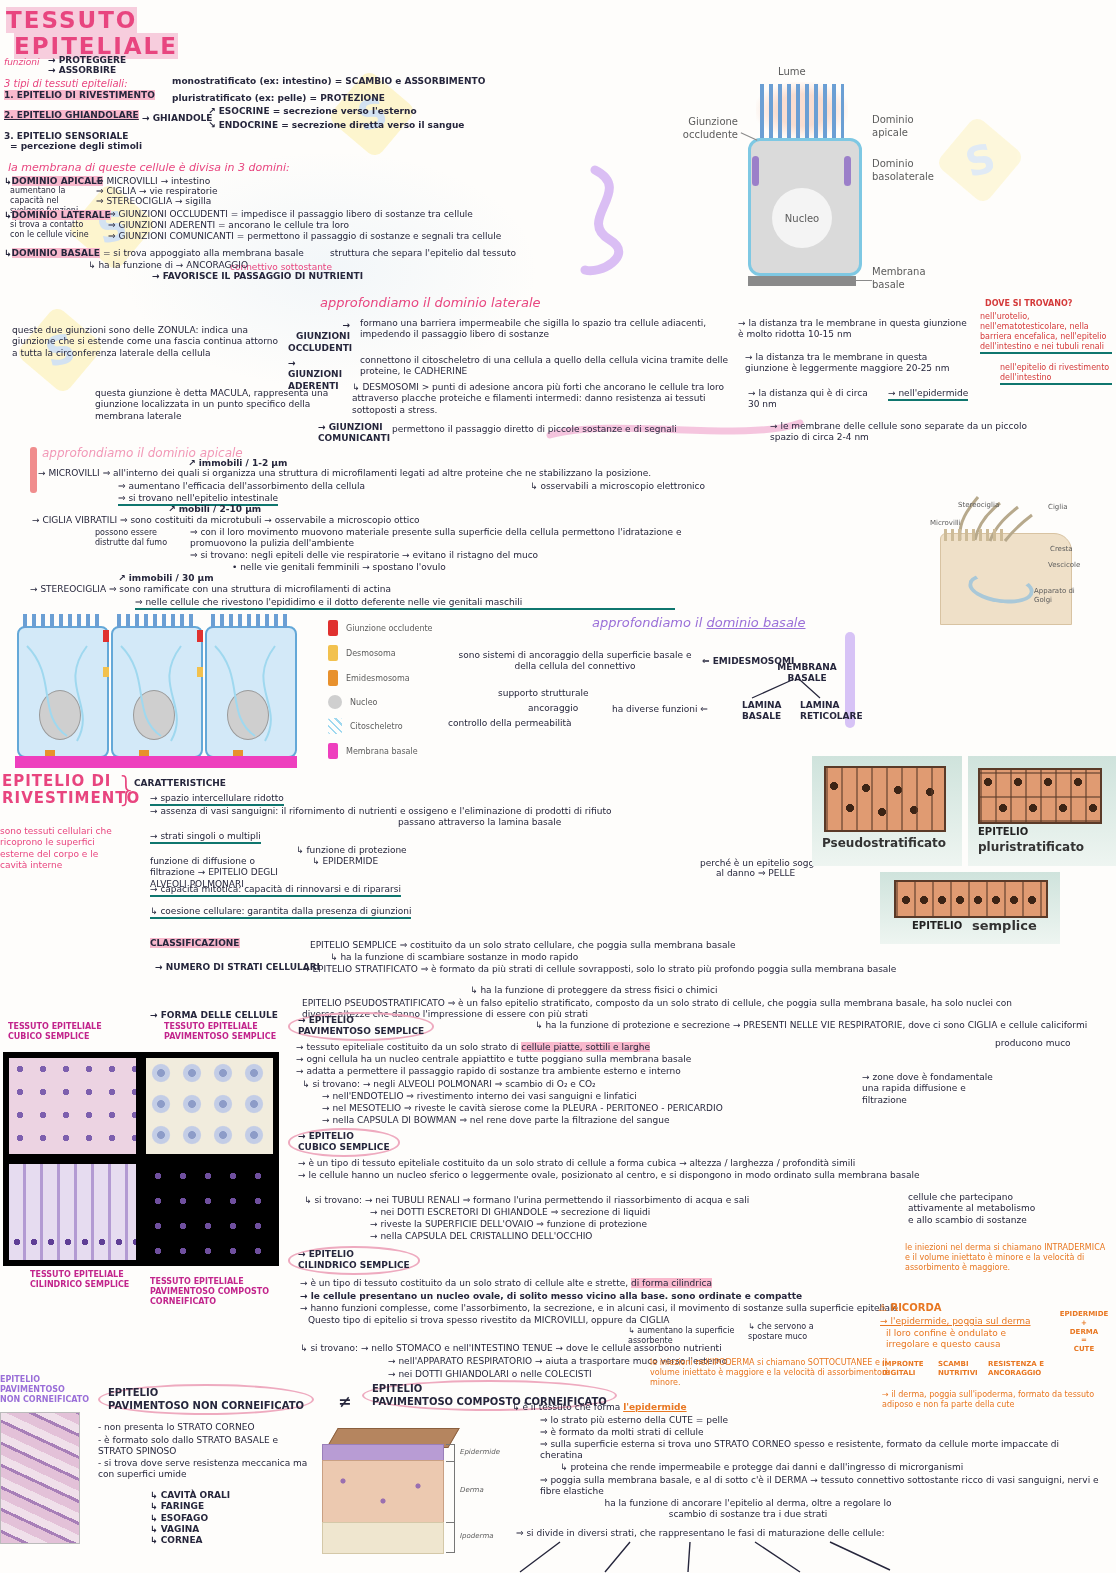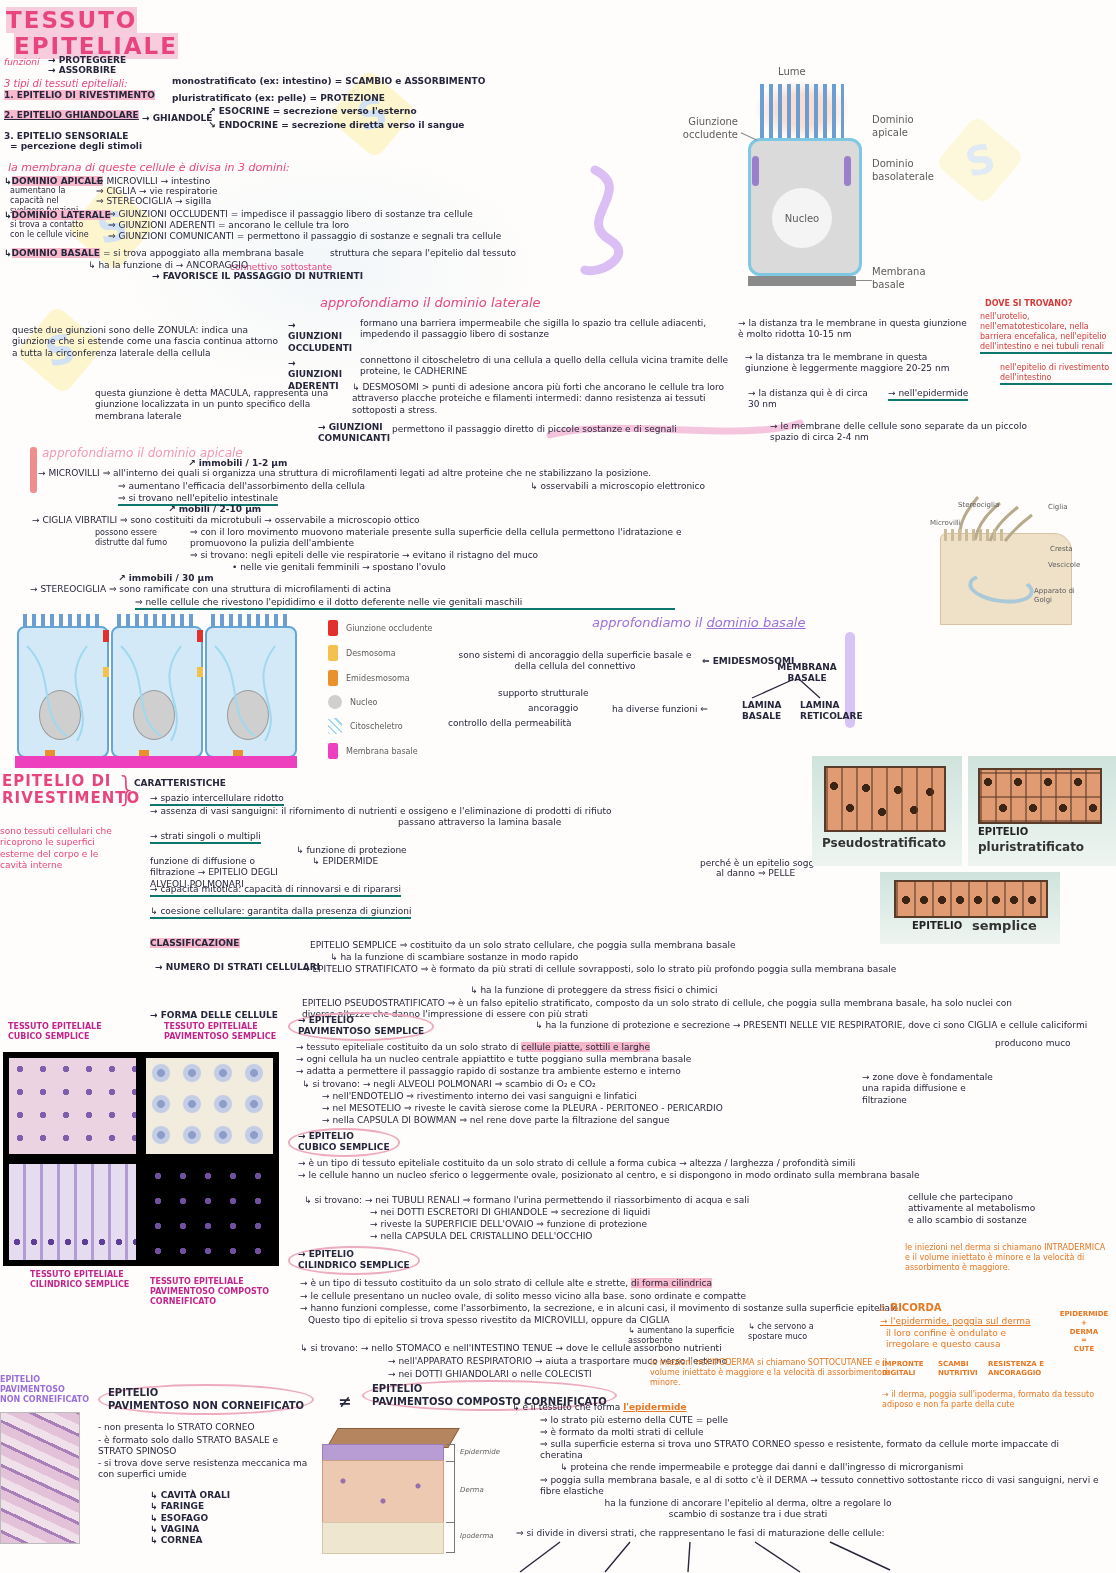--- a/index.html
+++ b/index.html
@@ -111,21 +111,21 @@
   <div class="t b" style="left:4px;top:248px;">↳<span class="hlp">DOMINIO BASALE</span> <span style="font-weight:normal">= si trova appoggiato alla membrana basale</span></div>
   <div class="t" style="left:330px;top:248px;">struttura che separa l'epitelio dal tessuto</div>
   <div class="t pink" style="left:230px;top:262px;">connettivo sottostante</div>
   <div class="t" style="left:88px;top:260px;">↳ ha la funzione di → ANCORAGGIO</div>
   <div class="t b" style="left:152px;top:271px;">→ FAVORISCE IL PASSAGGIO DI NUTRIENTI</div>
 
   <div class="t pink i" style="left:320px;top:295px;font-size:13px;">approfondiamo il dominio laterale</div>
   <div class="t red b" style="left:985px;top:299px;font-size:8px;">DOVE SI TROVANO?</div>
 
   <div class="t" style="left:12px;top:325px;width:268px;">queste due giunzioni sono delle ZONULA: indica una giunzione che si estende come una fascia continua attorno a tutta la circonferenza laterale della cellula</div>
-  <div class="t b" style="left:288px;top:320px;width:62px;">→ GIUNZIONI OCCLUDENTI</div>
+  <div class="t b" style="left:288px;top:320px;width:62px;text-align:right;">→ GIUNZIONI OCCLUDENTI</div>
   <div class="t" style="left:360px;top:318px;width:370px;">formano una barriera impermeabile che sigilla lo spazio tra cellule adiacenti, impedendo il passaggio libero di sostanze</div>
   <div class="t" style="left:738px;top:318px;width:230px;"><span>→ la distanza tra le membrane in questa giunzione è molto ridotta 10-15 nm</span></div>
   <div class="t red s ulr" style="left:980px;top:312px;width:132px;">nell'urotelio, nell'ematotesticolare, nella barriera encefalica, nell'epitelio dell'intestino e nei tubuli renali</div>
 
   <div class="t b" style="left:288px;top:358px;width:62px;">→ GIUNZIONI ADERENTI</div>
   <div class="t" style="left:360px;top:355px;width:370px;">connettono il citoscheletro di una cellula a quello della cellula vicina tramite delle proteine, le CADHERINE</div>
   <div class="t" style="left:745px;top:352px;width:225px;">→ la distanza tra le membrane in questa giunzione è leggermente maggiore 20-25 nm</div>
   <div class="t red s ulr" style="left:1000px;top:363px;width:112px;">nell'epitelio di rivestimento dell'intestino</div>
 
   <div class="t" style="left:95px;top:388px;width:245px;">questa giunzione è detta MACULA, rappresenta una giunzione localizzata in un punto specifico della membrana laterale</div>
@@ -302,21 +302,21 @@
   <div class="t" style="left:298px;top:1158px;width:790px;">→ è un tipo di tessuto epiteliale costituito da un solo strato di cellule a forma cubica → altezza / larghezza / profondità simili</div>
   <div class="t" style="left:298px;top:1170px;width:790px;">→ le cellule hanno un nucleo sferico o leggermente ovale, posizionato al centro, e si dispongono in modo ordinato sulla membrana basale</div>
   <div class="t" style="left:304px;top:1195px;">↳ si trovano: → nei TUBULI RENALI ⇒ formano l'urina permettendo il riassorbimento di acqua e sali</div>
   <div class="t" style="left:370px;top:1207px;">→ nei DOTTI ESCRETORI DI GHIANDOLE ⇒ secrezione di liquidi</div>
   <div class="t" style="left:370px;top:1219px;">→ riveste la SUPERFICIE DELL'OVAIO ⇒ funzione di protezione</div>
   <div class="t" style="left:370px;top:1231px;">→ nella CAPSULA DEL CRISTALLINO DELL'OCCHIO</div>
   <div class="t" style="left:908px;top:1192px;width:128px;">cellule che partecipano attivamente al metabolismo e allo scambio di sostanze</div>
 
   <div class="t b" style="left:288px;top:1246px;"><span class="circ"><span>→ EPITELIO</span><br><span>CILINDRICO SEMPLICE</span></span></div>
   <div class="t" style="left:300px;top:1278px;width:620px;"><span>→ è un tipo di tessuto costituito da un solo strato di cellule alte e strette, </span><span class="hlp">di forma cilindrica</span></div>
-  <div class="t" style="left:300px;top:1291px;width:620px;">→ le cellule presentano un nucleo ovale, di solito messo vicino alla base. sono ordinate e compatte</div>
+  <div class="t" style="left:300px;top:1291px;width:620px;font-weight:bold;">→ le cellule presentano un nucleo ovale, di solito messo vicino alla base. sono ordinate e compatte</div>
   <div class="t" style="left:300px;top:1303px;width:790px;">→ hanno funzioni complesse, come l'assorbimento, la secrezione, e in alcuni casi, il movimento di sostanze sulla superficie epiteliale</div>
   <div class="t" style="left:308px;top:1315px;width:420px;">Questo tipo di epitelio si trova spesso rivestito da MICROVILLI, oppure da CIGLIA</div>
   <div class="t s" style="left:628px;top:1326px;width:110px;">↳ aumentano la superficie assorbente</div>
   <div class="t s" style="left:748px;top:1322px;width:100px;">↳ che servono a spostare muco</div>
   <div class="t" style="left:300px;top:1343px;width:520px;">↳ si trovano: → nello STOMACO e nell'INTESTINO TENUE → dove le cellule assorbono nutrienti</div>
   <div class="t" style="left:388px;top:1356px;">→ nell'APPARATO RESPIRATORIO → aiuta a trasportare muco verso l'esterno</div>
   <div class="t" style="left:388px;top:1369px;">→ nei DOTTI GHIANDOLARI o nelle COLECISTI</div>
 
   <div class="t orange s" style="left:905px;top:1243px;width:205px;">le iniezioni nel derma si chiamano INTRADERMICA e il volume iniettato è minore e la velocità di assorbimento è maggiore.</div>
   <div class="t orange s" style="left:650px;top:1358px;width:250px;">le iniezioni nell'IPODERMA si chiamano SOTTOCUTANEE e il volume iniettato è maggiore e la velocità di assorbimento è minore.</div>

